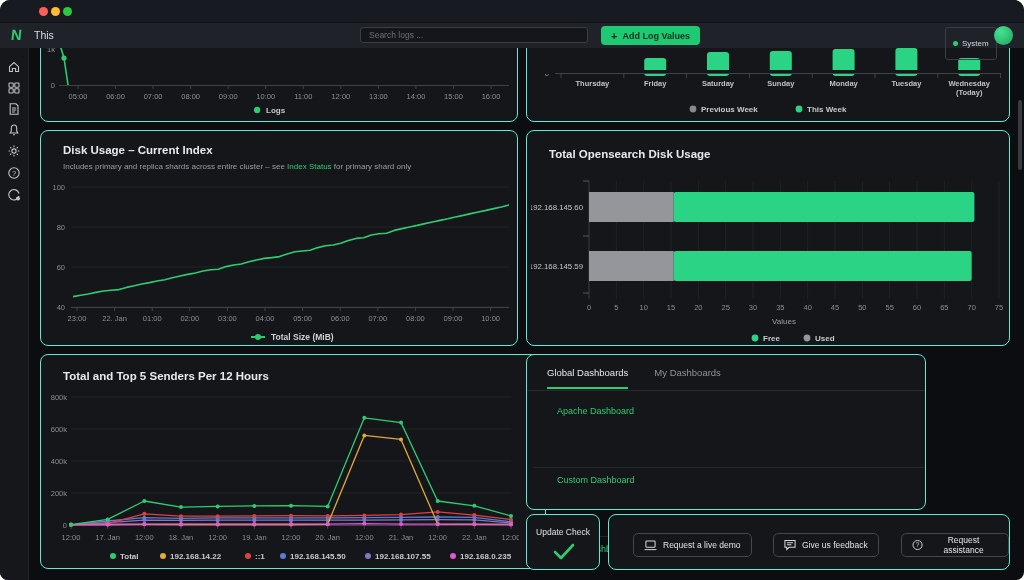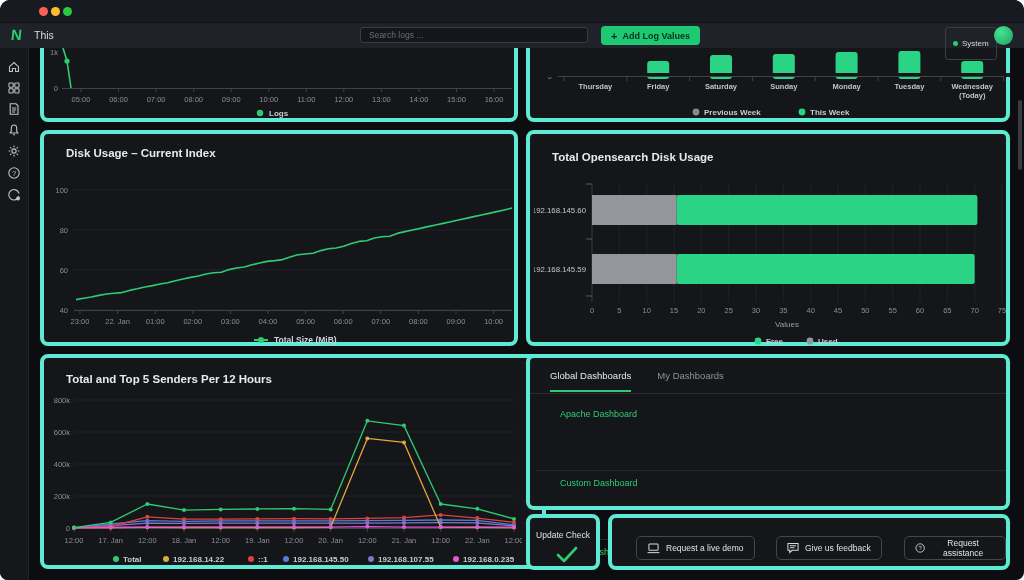--- a/index.html
+++ b/index.html
@@ -17,21 +17,21 @@
     color:#07301c;font-size:9px;font-weight:bold;padding:0 10px;display:flex;align-items:center;gap:5px;cursor:pointer;}
   #addbtn .plus{font-size:11px;font-weight:bold;}
   #syspill{position:absolute;left:945px;top:4px;height:15px;border:1px solid #3a3d44;border-radius:3px;
     display:flex;align-items:center;gap:4px;padding:8px 7px;color:#d6d8db;font-size:8px;}
   #sysdot{width:5px;height:5px;border-radius:50%;background:#2ecc71;}
   #avatar{position:absolute;left:994px;top:3px;width:19px;height:19px;border-radius:50%;
     background:radial-gradient(circle at 35% 30%,#45e393,#1fa45d);}
   #sidebar{position:absolute;left:0;top:48px;bottom:0;width:28px;background:#16171b;border-right:1px solid #222329;z-index:4;}
   .sideicon{position:absolute;left:7px;width:14px;height:14px;color:#bfc2c7;}
   #content{position:absolute;left:28px;top:48px;right:0;bottom:0;}
-  .panel{position:absolute;background:#15161a;border:4px solid #5eead4;border-radius:8px;box-sizing:border-box;}
+  .panel{position:absolute;background:#15161a;border:1px solid #5eead4;border-radius:8px;box-sizing:border-box;}
   .ptitle{position:absolute;left:22px;font-size:11.5px;font-weight:bold;color:#e8e9eb;}
   .psub{position:absolute;left:22px;font-size:8px;color:#9b9ea5;}
   .psub .lnk{color:#2ecc71;}
   svg text{font-family:"Liberation Sans", sans-serif;}
   #dashtabs{position:absolute;left:20px;top:12px;display:flex;gap:26px;font-size:9.5px;}
   .tab{padding-bottom:9px;cursor:pointer;}
   .tab.active{color:#e8e9ea;border-bottom:2px solid #2ecc71;}
   .tab.inactive{color:#8f929a;}
   #dashsep{position:absolute;left:0;right:0;top:35px;height:1px;background:#282a30;}
   #dashlist{position:absolute;left:6px;right:0;top:44px;}
@@ -175,20 +175,23 @@
           <line x1="24" y1="28.5" x2="470" y2="28.5" stroke="#3f424a" stroke-width="1"></line>
           <circle cx="162" cy="64" r="3.4" fill="#85888f"></circle>
           <text x="170" y="67" font-size="8" fill="#c8cacd" text-anchor="start" font-weight="bold">Previous Week</text>
           <circle cx="268" cy="64" r="3.4" fill="#2bd384"></circle>
           <text x="276" y="67" font-size="8" fill="#c8cacd" text-anchor="start" font-weight="bold">This Week</text>
         </svg>
     </div>
 
     <div class="panel" style="left:12px;top:82px;width:478px;height:216px">
       <div class="ptitle" style="top:13px">Disk Usage – Current Index</div>
+      <div class="psub" style="top:31px">
+        <span>Includes primary and replica shards across entire cluster – see </span><span class="lnk">Index Status</span><span> for primary shard only</span>
+      </div>
       <svg id="chart-disk" width="470" height="168" style="position:absolute;left:4px;top:46px">
           <line x1="26" y1="10" x2="464" y2="10" stroke="#202227" stroke-width="1"></line>
           <text x="20" y="12.5" font-size="7.5" fill="#8b8e95" text-anchor="end" font-weight="normal">100</text>
           <line x1="26" y1="50" x2="464" y2="50" stroke="#202227" stroke-width="1"></line>
           <text x="20" y="52.5" font-size="7.5" fill="#8b8e95" text-anchor="end" font-weight="normal">80</text>
           <line x1="26" y1="90" x2="464" y2="90" stroke="#202227" stroke-width="1"></line>
           <text x="20" y="92.5" font-size="7.5" fill="#8b8e95" text-anchor="end" font-weight="normal">60</text>
           <line x1="26" y1="130" x2="464" y2="130" stroke="#202227" stroke-width="1"></line>
           <text x="20" y="132.5" font-size="7.5" fill="#8b8e95" text-anchor="end" font-weight="normal">40</text>
           <line x1="26" y1="130.5" x2="464" y2="130.5" stroke="#3f424a" stroke-width="1"></line>
@@ -407,21 +410,21 @@
           <text x="212" y="168" font-size="8" fill="#c8cacd" text-anchor="start" font-weight="bold">::1</text>
           <circle cx="240" cy="165" r="3" fill="#5a7bd8"></circle>
           <text x="247" y="168" font-size="8" fill="#c8cacd" text-anchor="start" font-weight="bold">192.168.145.50</text>
           <circle cx="325" cy="165" r="3" fill="#7d79c9"></circle>
           <text x="332" y="168" font-size="8" fill="#c8cacd" text-anchor="start" font-weight="bold">192.168.107.55</text>
           <circle cx="410" cy="165" r="3" fill="#e356d6"></circle>
           <text x="417" y="168" font-size="8" fill="#c8cacd" text-anchor="start" font-weight="bold">192.168.0.235</text>
         </svg>
     </div>
 
-    <div class="panel" style="left:498px;top:306px;width:484px;height:156px">
+    <div class="panel" style="left:498px;top:306px;width:400px;height:156px">
       <div id="dashtabs">
         <span class="tab active">Global Dashboards</span>
         <span class="tab inactive">My Dashboards</span>
       </div>
       <div id="dashsep"></div>
       <div id="dashlist">
           <div class="dash-item">Apache Dashboard</div>
           <div class="dash-item">Custom Dashboard</div>
           <div class="dash-item">Empty Dashboard</div>
         </div>

